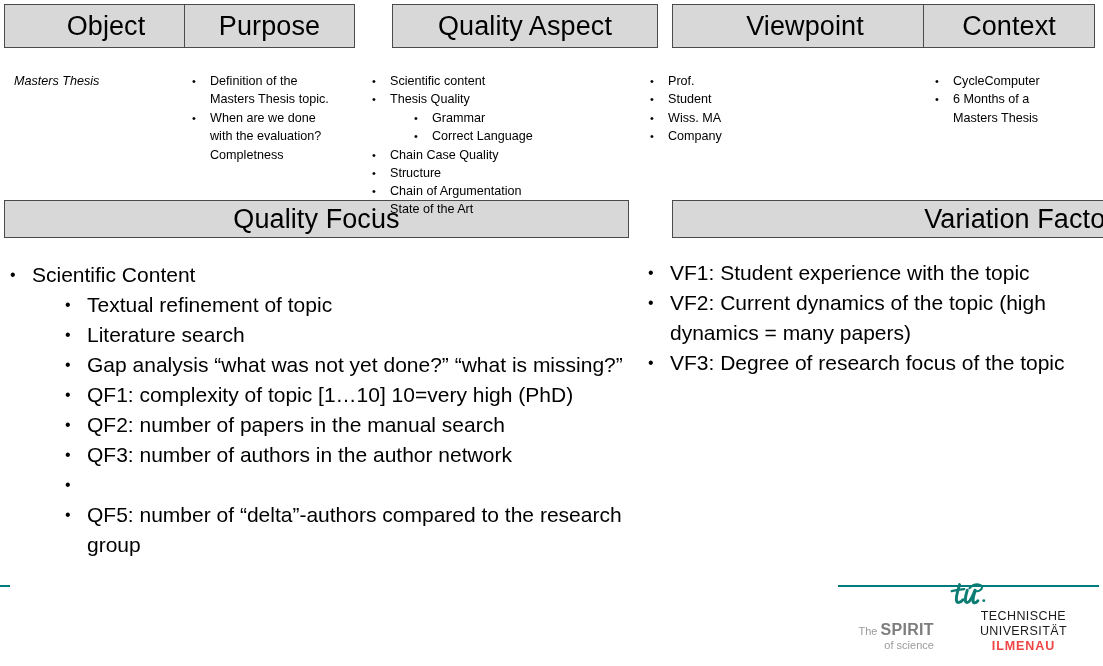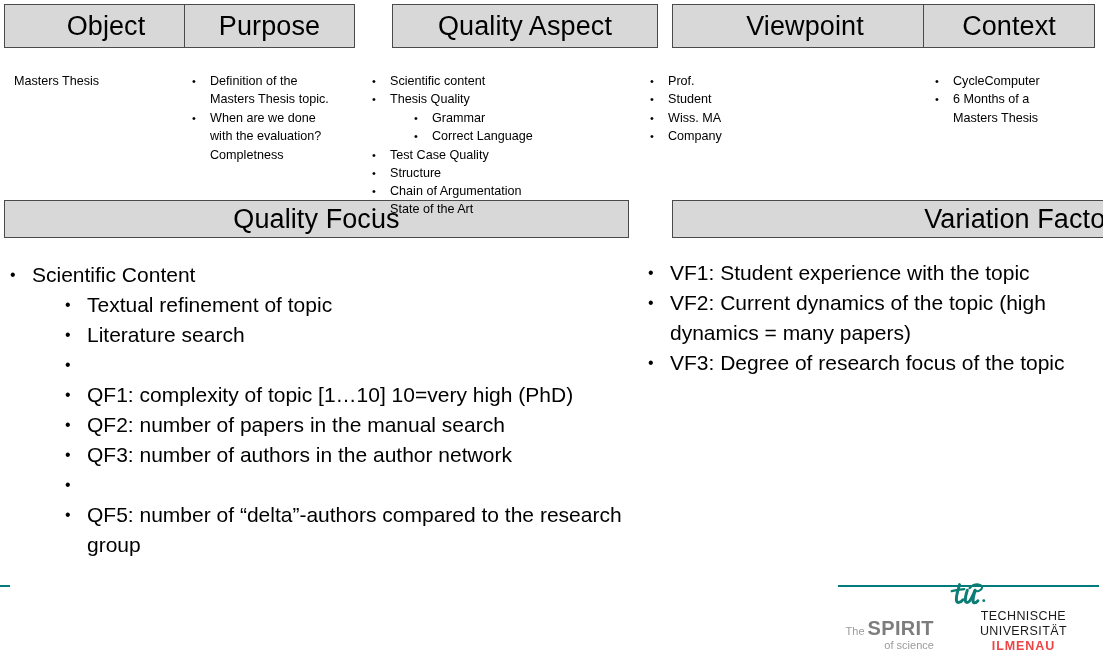--- a/index.html
+++ b/index.html
@@ -112,21 +112,21 @@
     color: #9b9b9b;
     font-size: 11px;
     line-height: 14px;
     margin-right: 13px;
     padding-bottom: 2px;
   }
   .spirit .line1 .the { font-weight: 400; }
   .spirit .line1 .spiritword {
     font-weight: 700;
     color: #7d7d7d;
-    font-size: 20px;
+    font-size: 16px;
     letter-spacing: 0.3px;
   }
   .spirit .line2 { font-size: 11px; }
 
   .tu-block {
     text-align: center;
     line-height: 1;
   }
   .tu-mark {
     display: block;
@@ -159,21 +159,21 @@
 <div class="hdr-box" style="left:364px; top:4px; width:266px; height:44px;margin-left:28px;">
   <span class="hdr-label">Quality Aspect</span>
 </div>
 <div class="hdr-box" style="left:639px; top:4px; width:266px; height:44px;margin-left:33px;">
   <span class="hdr-label">Viewpoint</span>
 </div>
 <div class="hdr-box" style="left:923px; top:4px; width:172px; height:44px;">
   <span class="hdr-label">Context</span>
 </div>
 
-<div class="panel small-text" style="left:14px; top:72px; width:160px;">
+<div class="panel small-text" style="left:14px; top:72px; width:160px;font-style:italic;">
   <span class="plain">Masters Thesis</span>
 </div>
 
 <div class="panel small-text" style="left:192px; top:72px; width:140px;">
   <div class="bullet-row">
     <span class="bdot">•</span>
     <span class="btxt">Definition of the Masters Thesis topic.</span>
   </div>
   <div class="bullet-row">
     <span class="bdot">•</span>
@@ -193,21 +193,21 @@
   <div class="bullet-row lvl2">
     <span class="bdot">•</span>
     <span class="btxt">Grammar</span>
   </div>
   <div class="bullet-row lvl2">
     <span class="bdot">•</span>
     <span class="btxt">Correct Language</span>
   </div>
   <div class="bullet-row">
     <span class="bdot">•</span>
-    <span class="btxt">Test Case Quality</span>
+    <span class="btxt">Chain Case Quality</span>
   </div>
   <div class="bullet-row">
     <span class="bdot">•</span>
     <span class="btxt">Structure</span>
   </div>
   <div class="bullet-row">
     <span class="bdot">•</span>
     <span class="btxt">Chain of Argumentation</span>
   </div>
 </div>
@@ -264,20 +264,21 @@
   <div class="big-row lvl2">
     <span class="bdot">•</span>
     <span class="btxt">Textual refinement of topic</span>
   </div>
   <div class="big-row lvl2">
     <span class="bdot">•</span>
     <span class="btxt">Literature search</span>
   </div>
   <div class="big-row lvl2">
     <span class="bdot">•</span>
+    <span class="btxt">Gap analysis “what was not yet done?” “what is missing?”</span>
   </div>
   <div class="big-row lvl2">
     <span class="bdot">•</span>
     <span class="btxt">QF1: complexity of topic [1…10] 10=very high (PhD)</span>
   </div>
   <div class="big-row lvl2">
     <span class="bdot">•</span>
     <span class="btxt">QF2: number of papers in the manual search</span>
   </div>
   <div class="big-row lvl2">

